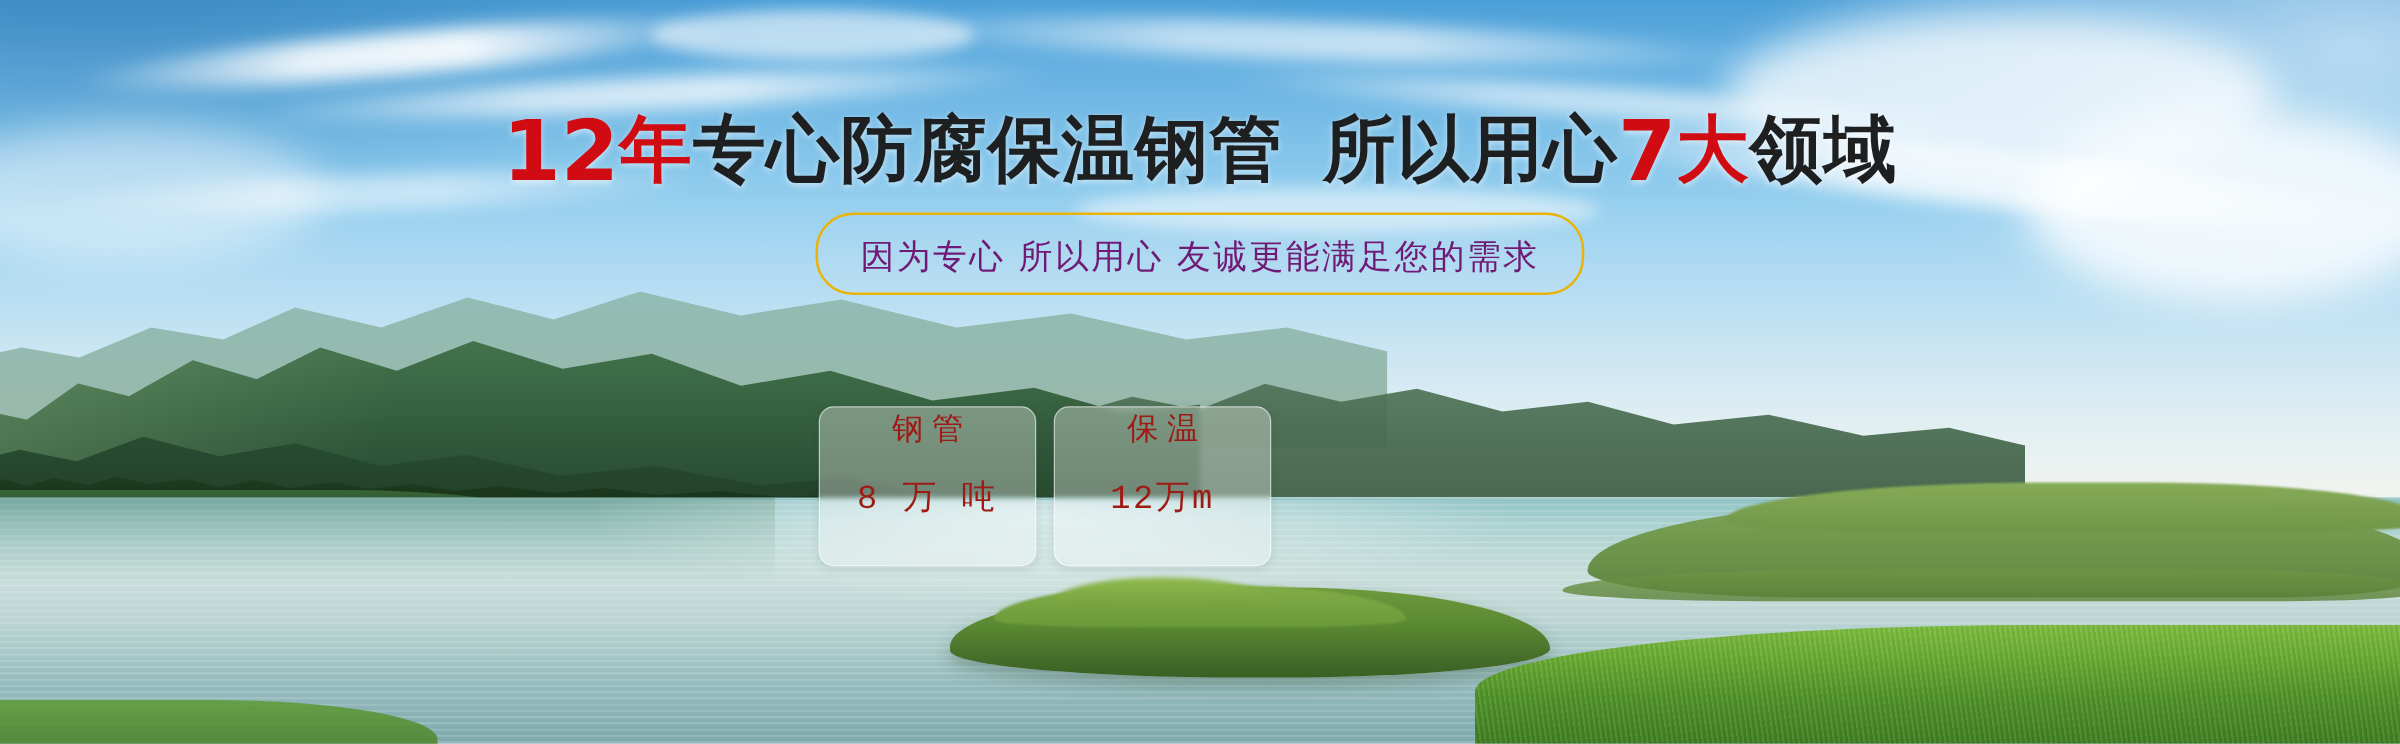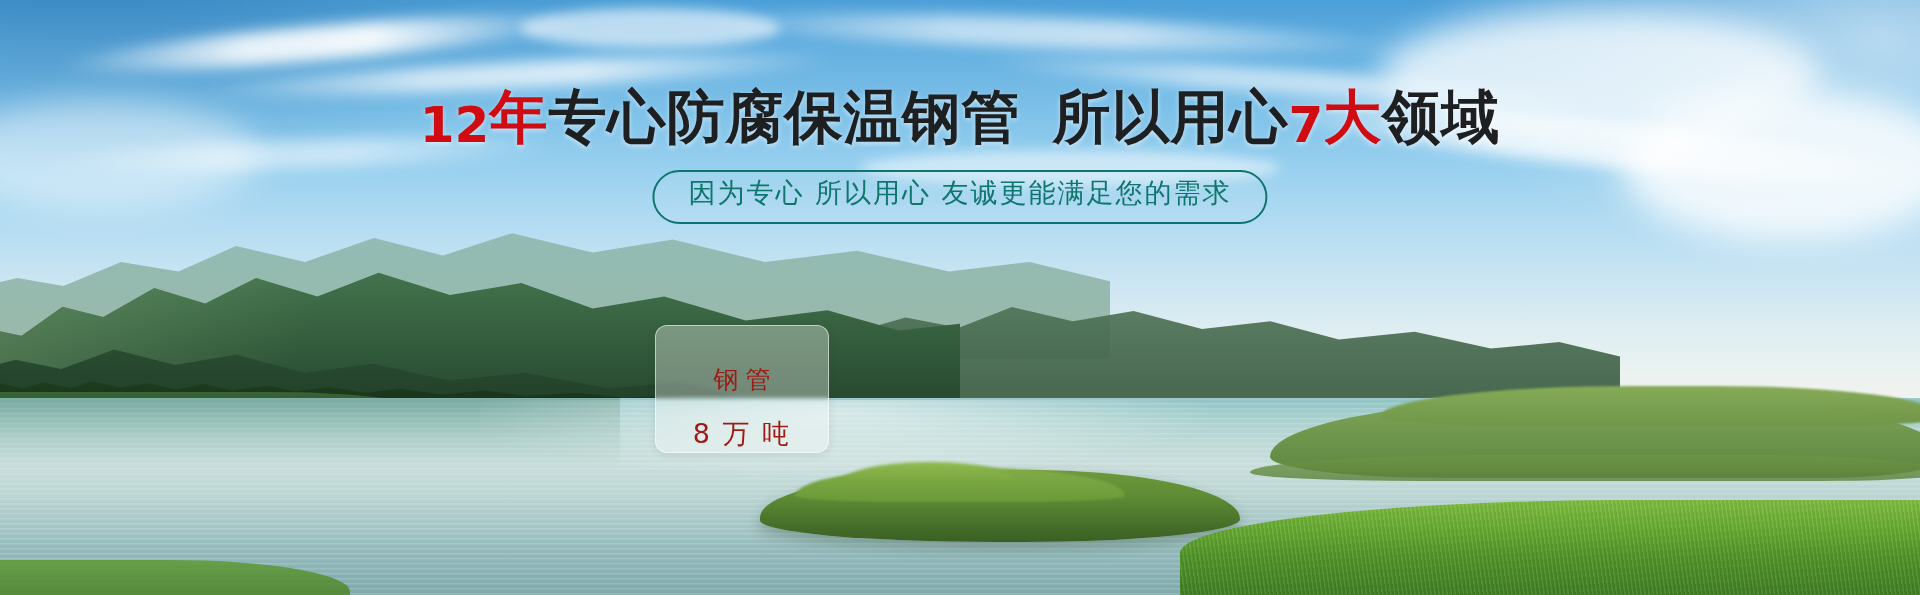--- a/index.html
+++ b/index.html
@@ -200,69 +200,70 @@
     font-size:58px;
     font-weight:bold;
     letter-spacing:1px;
     color:#1d1f21;
     text-shadow:0 2px 5px rgba(255,255,255,.55);
     white-space:nowrap;
     line-height:1;
   }
   .headline .red{color:#d00b12;}
   .headline .num{
-    font-size:50px;
+    font-size:67px;
     line-height:1;
     vertical-align:-5px;
     letter-spacing:0;
     text-align:center;
   }
   .headline .gap{display:inline-block;width:32px;}
 
   .subtitle-pill{
     position:absolute;left:50%;transform:translateX(-50%);
     top:170px;
-    border:2px solid #0f766e;
+    border:2px solid #eab308;
     border-radius:30px;
-    padding:3px 34px 11px;
+    padding:15px 34px 11px;
     font-size:27px;
-    color:#0f766e;
+    color:#701a75;
     letter-spacing:2px;
     white-space:nowrap;
     background:rgba(255,255,255,.05);
   }
 
   .cards{
     position:absolute;left:655px;top:325px;
     display:flex;
     gap:14px;
   }
   .card{
     width:172px;height:126px;
     border-radius:12px;
     background:rgba(255,255,255,.34);
     border:1px solid rgba(255,255,255,.55);
     backdrop-filter:blur(2px);
     display:flex;flex-direction:column;
-    align-items:center;justify-content:flex-end;
+    align-items:center;justify-content:flex-start;
     box-shadow:0 2px 8px rgba(40,60,60,.12);
   }
   .card-title{
     font-size:25px;
     color:#9e1b15;
     letter-spacing:7px;
     text-indent:7px;
     margin-bottom:20px;
     font-weight:normal;
   }
   .card-value{
     font-size:27px;
     color:#9e1b15;
     letter-spacing:2px;
     white-space:nowrap;
+    font-family:Liberation Mono, monospace;
   }
   .card-value sup{font-size:16px;vertical-align:super;}
 </style>
 </head>
 <body>
 
 <div class="banner">
 
   <div class="sky"></div>
   <div class="sky-left-dark"></div>
@@ -316,17 +317,21 @@
     <div class="subtitle-pill">因为专心 所以用心  友诚更能满足您的需求</div>
 
     <div class="cards">
 
       <div class="card">
         <div class="card-title">钢管</div>
         <div class="card-value"><span>8 万 吨</span></div>
       </div>
 
 
+      <div class="card">
+        <div class="card-title">保温</div>
+        <div class="card-value"><span>12万m</span></div>
+      </div>
 
     </div>
 
   </div>
 </div>
 
 </body></html>

